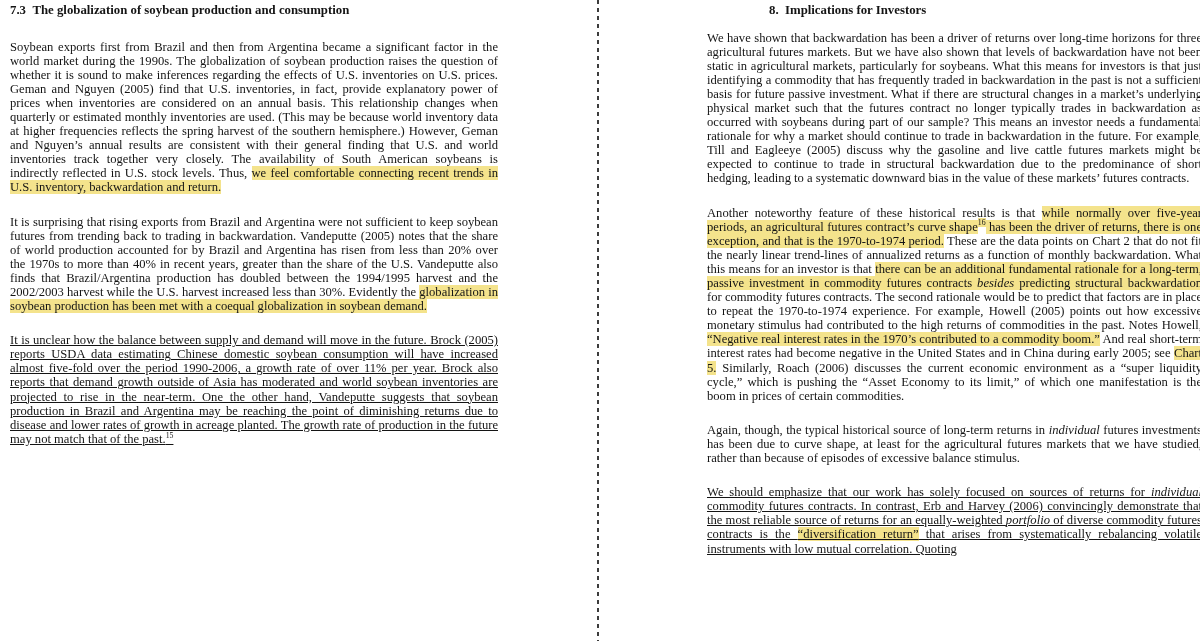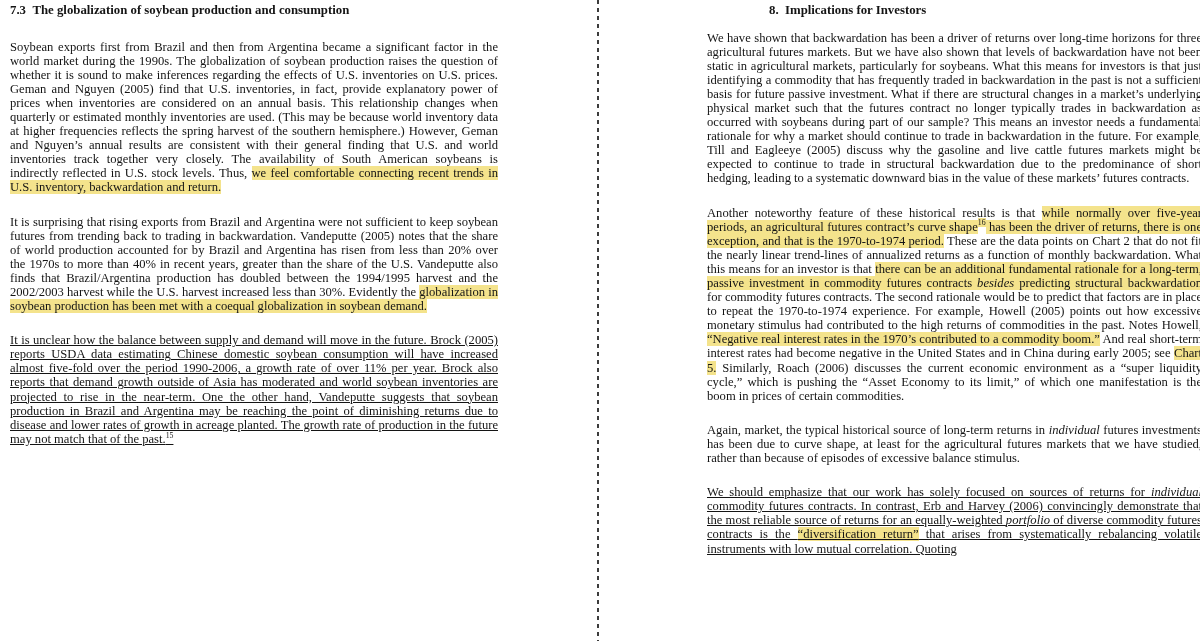--- a/index.html
+++ b/index.html
@@ -51,17 +51,17 @@
     <p class="para"><span>It is surprising that rising exports from Brazil and Argentina were not sufficient to keep soybean futures from trending back to trading in backwardation. Vandeputte (2005) notes that the share of world production accounted for by Brazil and Argentina has risen from less than 20% over the 1970s to more than 40% in recent years, greater than the share of the U.S. Vandeputte also finds that Brazil/Argentina production has doubled between the 1994/1995 harvest and the 2002/2003 harvest while the U.S. harvest increased less than 30%. Evidently the </span><span class="hl">globalization in soybean production has been met with a coequal globalization in soybean demand.</span></p>
     <p class="para"><span>It is unclear how the balance between supply and demand will move in the future. Brock (2005) reports USDA data estimating Chinese domestic soybean consumption will have increased almost five-fold over the period 1990-2006, a growth rate of over 11% per year. Brock also reports that demand growth outside of Asia has moderated and world soybean inventories are projected to rise in the near-term. One the other hand, Vandeputte suggests that soybean production in Brazil and Argentina may be reaching the point of diminishing returns due to disease and lower rates of growth in acreage planted. The growth rate of production in the future may not match that of the past.</span><sup>15</sup></p>
   </div>
 
   <div class="divider"></div>
 
   <div class="col col-right">
     <h2 class="heading">8.&nbsp;&nbsp;Implications for Investors</h2>
     <p class="para"><span>We have shown that backwardation has been a driver of returns over long-time horizons for three agricultural futures markets. But we have also shown that levels of backwardation have not been static in agricultural markets, particularly for soybeans. What this means for investors is that just identifying a commodity that has frequently traded in backwardation in the past is not a sufficient basis for future passive investment. What if there are structural changes in a market’s underlying physical market such that the futures contract no longer typically trades in backwardation as occurred with soybeans during part of our sample? This means an investor needs a fundamental rationale for why a market should continue to trade in backwardation in the future. For example, Till and Eagleeye (2005) discuss why the gasoline and live cattle futures markets might be expected to continue to trade in structural backwardation due to the predominance of short hedging, leading to a systematic downward bias in the value of these markets’ futures contracts.</span></p>
     <p class="para"><span>Another noteworthy feature of these historical results is that </span><span class="hl">while normally over five-year periods, an agricultural futures contract’s curve shape</span><sup class="hl">16</sup><span class="hl"> has been the driver of returns, there is one exception, and that is the 1970-to-1974 period.</span><span> These are the data points on Chart 2 that do not fit the nearly linear trend-lines of annualized returns as a function of monthly backwardation. What this means for an investor is that </span><span class="hl">there can be an additional fundamental rationale for a long-term, passive investment in commodity futures contracts </span><span class="hl it">besides</span><span class="hl"> predicting structural backwardation</span><span> for commodity futures contracts. The second rationale would be to predict that factors are in place to repeat the 1970-to-1974 experience. For example, Howell (2005) points out how excessive monetary stimulus had contributed to the high returns of commodities in the past. Notes Howell, </span><span class="hl">“Negative real interest rates in the 1970’s contributed to a commodity boom.”</span><span> And real short-term interest rates had become negative in the United States and in China during early 2005; see </span><span class="hl">Chart 5.</span><span> Similarly, Roach (2006) discusses the current economic environment as a “super liquidity cycle,” which is pushing the “Asset Economy to its limit,” of which one manifestation is the boom in prices of certain commodities.</span></p>
-    <p class="para"><span>Again, market, the typical historical source of long-term returns in </span><span class="it">individual</span><span> futures investments has been due to curve shape, at least for the agricultural futures markets that we have studied, rather than because of episodes of excessive balance stimulus.</span></p>
+    <p class="para"><span>Again, though, the typical historical source of long-term returns in </span><span class="it">individual</span><span> futures investments has been due to curve shape, at least for the agricultural futures markets that we have studied, rather than because of episodes of excessive balance stimulus.</span></p>
     <p class="para"><span>We should emphasize that our work has solely focused on sources of returns for </span><span class="it">individual</span><span> commodity futures contracts. In contrast, Erb and Harvey (2006) convincingly demonstrate that the most reliable source of returns for an equally-weighted </span><span class="it">portfolio</span><span> of diverse commodity futures contracts is the </span><span class="hl">“diversification return”</span><span> that arises from systematically rebalancing volatile instruments with low mutual correlation. Quoting</span></p>
   </div>
 
 </div>
 
 </body></html>

